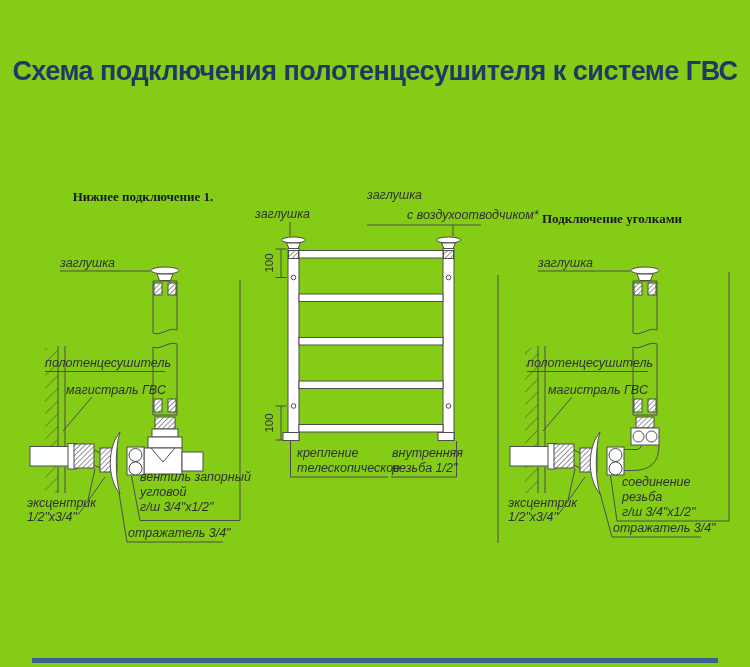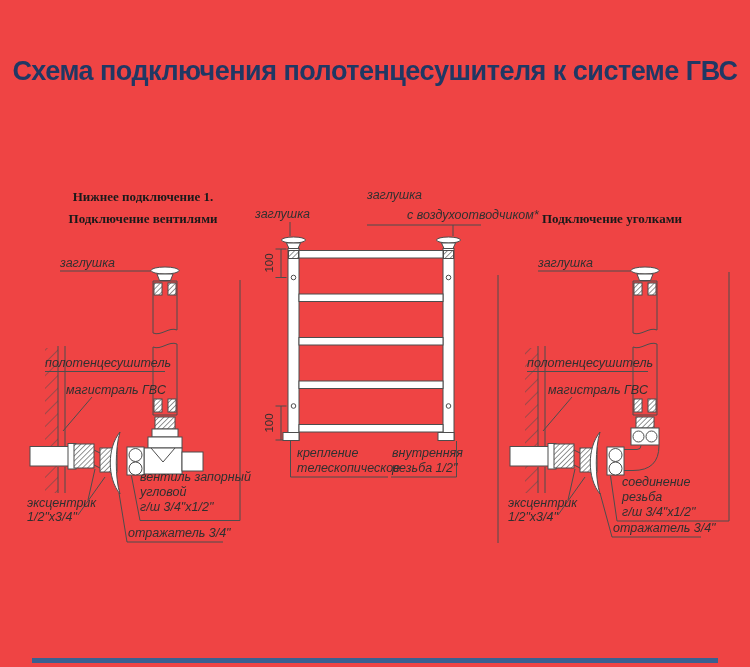--- a/index.html
+++ b/index.html
@@ -1,16 +1,16 @@
 <!DOCTYPE html>
 <html><head>
 <meta charset="utf-8">
 <style>
   html,body{margin:0;padding:0;background:#fff;}
-  .page{position:relative;width:750px;height:667px;background:#ef4444;overflow:hidden;
+  .page{position:relative;width:750px;height:667px;background:#84cc16;overflow:hidden;
         font-family:"Liberation Sans", sans-serif;}
   .title{position:absolute;left:0;top:56px;width:750px;text-align:center;
          font-size:27px;font-weight:bold;color:#203864;letter-spacing:-0.5px;}
   .lbl{position:absolute;font-size:12.5px;line-height:14px;color:#303030;white-space:nowrap;font-style:italic;}
   .dhead{position:absolute;width:200px;text-align:center;font-size:13px;line-height:14px;
          font-weight:bold;color:#1a1a1a;white-space:nowrap;font-family:Liberation Serif, serif;}
   .dim{position:absolute;width:34px;height:12px;font-size:11.5px;line-height:12px;color:#303030;
        text-align:center;transform:rotate(-90deg);}
   .art{position:absolute;left:0;top:0;}
   .bar{position:absolute;left:32px;top:658px;width:686px;height:5px;background:#3a6190;}
@@ -144,21 +144,20 @@
       <path d="M572,397 L543,431"></path>
       <line x1="527" y1="371.5" x2="648" y2="371.5"></line>
       <path d="M568,500 L575,469 M558,515 L585,477"></path>
       <path d="M617,521 H729 M729,521 V272 M617,521 L610.5,476"></path>
       <path d="M612,537 H701 M612,537 L600,493"></path>
       <line x1="498" y1="275" x2="498" y2="543"></line>
     </g>
   </svg>
 
   <div class="dhead" style="left:43px;top:190px;">Нижнее подключение 1.</div>
-  <div class="dhead" style="left:43px;top:212px;">Подключение вентилями</div>
   <div class="lbl" style="left:60px;top:256px;">заглушка</div>
   <div class="lbl" style="left:45px;top:356px;">полотенцесушитель</div>
   <div class="lbl" style="left:66px;top:383px;">магистраль ГВС</div>
   <div class="lbl" style="left:27px;top:496px;">эксцентрик</div>
   <div class="lbl" style="left:27px;top:510px;">1/2"x3/4"</div>
   <div class="lbl" style="left:140px;top:470px;">вентиль запорный</div>
   <div class="lbl" style="left:140px;top:485px;">угловой</div>
   <div class="lbl" style="left:140px;top:500px;">г/ш 3/4"x1/2"</div>
   <div class="lbl" style="left:128px;top:526px;">отражатель 3/4"</div>
 

